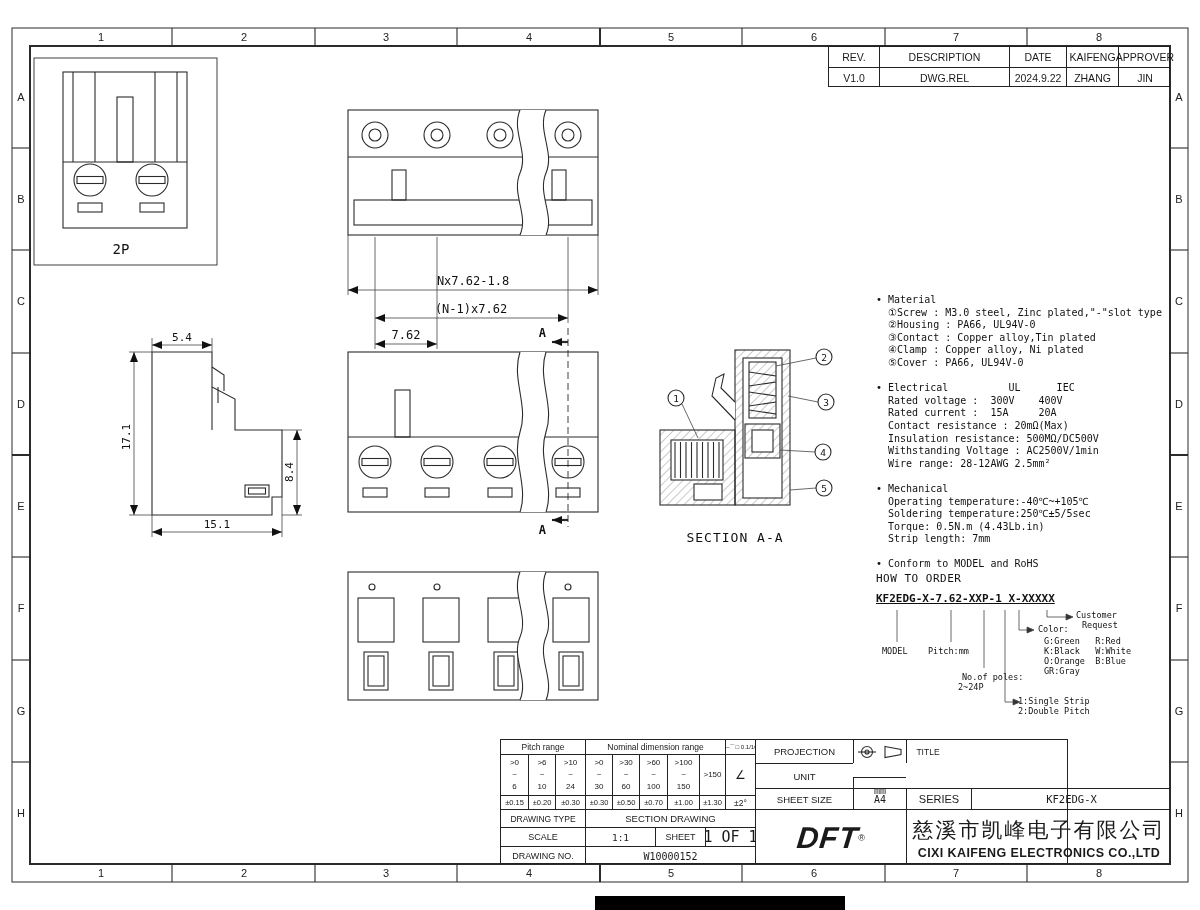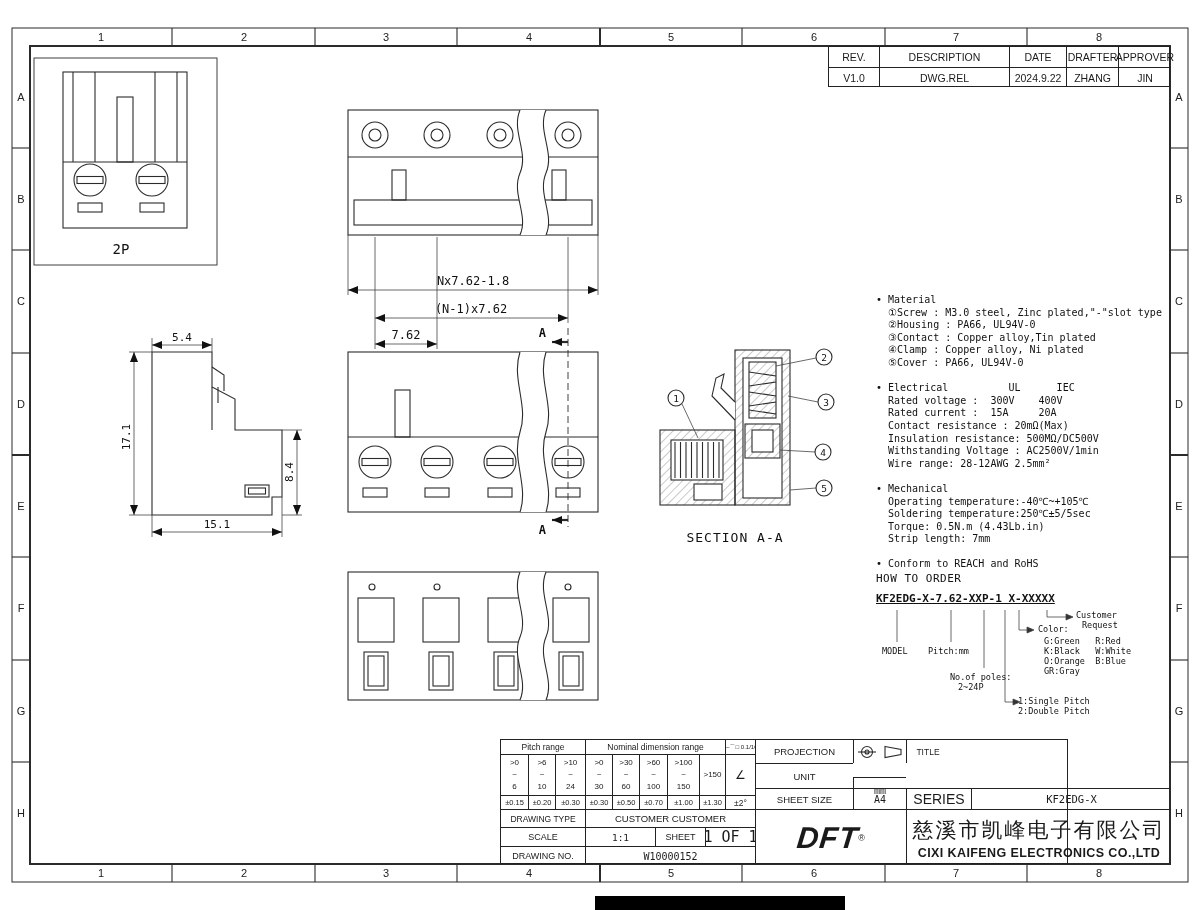--- a/index.html
+++ b/index.html
@@ -111,21 +111,21 @@
   <div class="zl" style="left:1172px;top:397px">D</div>
   <div class="zl" style="left:1172px;top:499px">E</div>
   <div class="zl" style="left:1172px;top:601px">F</div>
   <div class="zl" style="left:1172px;top:704px">G</div>
   <div class="zl" style="left:1172px;top:806px">H</div>
 
   <div class="rev-table">
     <div>REV.</div>
     <div>DESCRIPTION</div>
     <div>DATE</div>
-    <div>DRAFTER</div>
+    <div>KAIFENG</div>
     <div>APPROVER</div>
     <div>V1.0</div>
     <div>DWG.REL</div>
     <div>2024.9.22</div>
     <div>ZHANG</div>
     <div>JIN</div>
   </div>
 
   <svg class="abs" style="left:33px;top:57px" width="185" height="210">
     <g class="dwg">
@@ -341,44 +341,44 @@
     <div>  Insulation resistance: 500MΩ/DC500V</div>
     <div>  Withstanding Voltage : AC2500V/1min</div>
     <div>  Wire range: 28-12AWG 2.5mm²</div>
     <div></div>
     <div>• Mechanical</div>
     <div>  Operating temperature:-40℃~+105℃</div>
     <div>  Soldering temperature:250℃±5/5sec</div>
     <div>  Torque: 0.5N.m (4.43Lb.in)</div>
     <div>  Strip length: 7mm</div>
     <div></div>
-    <div>• Conform to REACH and RoHS</div>
+    <div>• Conform to MODEL and RoHS</div>
   </div>
 
   <div class="order">
     <div class="ttl">HOW TO ORDER</div>
     <div class="code">KF2EDG-X-7.62-XXP-1 X-XXXXX</div>
     <svg class="abs" style="left:0;top:38px" width="300" height="122">
       <g class="thin" stroke="#333" fill="none">
         <line x1="21" y1="0" x2="21" y2="32"></line>
         <line x1="75" y1="0" x2="75" y2="32"></line>
         <line x1="108" y1="0" x2="108" y2="58"></line>
         <polyline points="129,0 129,92 137,92"></polyline>
         <polyline points="143,0 143,20 151,20"></polyline>
         <polyline points="171,0 171,7 190,7"></polyline>
         <path d="M137,89 L144,92 L137,95 Z" fill="#333"></path>
         <path d="M151,17 L158,20 L151,23 Z" fill="#333"></path>
         <path d="M190,4 L197,7 L190,10 Z" fill="#333"></path>
       </g>
     </svg>
     <div class="olabel" style="left:6px;top:74px">MODEL</div>
     <div class="olabel" style="left:52px;top:74px">Pitch:mm</div>
-    <div class="olabel" style="left:74px;top:100px">No.of poles:</div>
+    <div class="olabel" style="left:86px;top:100px">No.of poles:</div>
     <div class="olabel" style="left:82px;top:110px">2~24P</div>
-    <div class="olabel" style="left:142px;top:124px">1:Single Pitch</div>
+    <div class="olabel" style="left:142px;top:124px">1:Single Strip</div>
     <div class="olabel" style="left:142px;top:134px">2:Double Pitch</div>
     <div class="olabel" style="left:162px;top:52px">Color:</div>
     <div class="olabel" style="left:168px;top:64px">G:Green   R:Red</div>
     <div class="olabel" style="left:168px;top:74px">K:Black   W:White</div>
     <div class="olabel" style="left:168px;top:84px">O:Orange  B:Blue</div>
     <div class="olabel" style="left:168px;top:94px">GR:Gray</div>
     <div class="olabel" style="left:200px;top:38px">Customer</div>
     <div class="olabel" style="left:206px;top:48px">Request</div>
   </div>
 
@@ -430,21 +430,21 @@
     <div class="tc" style="left:27px;top:55px;width:27px;height:14px;font-size:7.5px">±0.20</div>
     <div class="tc" style="left:54px;top:55px;width:30px;height:14px;font-size:7.5px">±0.30</div>
     <div class="tc" style="left:84px;top:55px;width:27px;height:14px;font-size:7.5px">±0.30</div>
     <div class="tc" style="left:111px;top:55px;width:27px;height:14px;font-size:7.5px">±0.50</div>
     <div class="tc" style="left:138px;top:55px;width:28px;height:14px;font-size:7.5px">±0.70</div>
     <div class="tc" style="left:166px;top:55px;width:32px;height:14px;font-size:7.5px">±1.00</div>
     <div class="tc" style="left:198px;top:55px;width:26px;height:14px;font-size:7.5px">±1.30</div>
     <div class="tc" style="left:224px;top:55px;width:30px;height:14px;font-size:8.5px">±2°</div>
 
     <div class="tc nl" style="left:0;top:69px;width:84px;height:18px;font-size:8.5px">DRAWING TYPE</div>
-    <div class="tc" style="left:84px;top:69px;width:170px;height:18px;font-size:9.5px">CUSTOMER CUSTOMER</div>
+    <div class="tc" style="left:84px;top:69px;width:170px;height:18px;font-size:9.5px">SECTION DRAWING</div>
     <div class="tc nl" style="left:0;top:87px;width:84px;height:19px;font-size:9px">SCALE</div>
     <div class="tc mono" style="left:84px;top:87px;width:70px;height:19px;font-size:9.5px">1:1</div>
     <div class="tc" style="left:154px;top:87px;width:50px;height:19px;font-size:9px">SHEET</div>
     <div class="tc mono" style="left:204px;top:87px;width:50px;height:19px;font-size:15px">1 OF 1</div>
     <div class="tc nl" style="left:0;top:106px;width:84px;height:19px;font-size:9px">DRAWING NO.</div>
     <div class="tc mono" style="left:84px;top:106px;width:170px;height:19px;font-size:10px">W10000152</div>
 
     <div class="tc nb" style="left:254px;top:0;width:98px;height:23px;font-size:9.5px">PROJECTION</div>
     <div class="tc nb" style="left:352px;top:0;width:53px;height:23px">
       <svg width="50" height="20">
@@ -454,21 +454,21 @@
           <line x1="3" y1="10" x2="21" y2="10"></line>
           <polygon points="30,4.5 46,7.5 46,12.5 30,15.5"></polygon>
         </g>
       </svg>
     </div>
     <div class="tc nb" style="left:405px;top:0;width:43px;height:23px;font-size:8.5px">TITLE</div>
     <div class="tc" style="left:254px;top:23px;width:98px;height:25px;font-size:9.5px">UNIT</div>
     <div class="tc mono" style="left:352px;top:37px;width:53px;height:25px;font-size:10px">mm</div>
     <div class="tc" style="left:254px;top:48px;width:98px;height:21px;font-size:9.5px">SHEET SIZE</div>
     <div class="tc mono" style="left:352px;top:48px;width:53px;height:21px;font-size:10px">A4</div>
-    <div class="tc" style="left:405px;top:48px;width:65px;height:21px;font-size:14px">SERIES</div>
+    <div class="tc" style="left:405px;top:48px;width:65px;height:21px;font-size:11px">SERIES</div>
     <div class="tc mono" style="left:470px;top:48px;width:200px;height:21px;font-size:10.5px">KF2EDG-X</div>
     <div class="tc" style="left:254px;top:69px;width:151px;height:56px">
       <span class="logo">DFT</span>
         <span class="logo-reg">®</span>
     </div>
     <div class="tc" style="left:405px;top:69px;width:265px;height:56px;flex-direction:column">
       <div class="cn">慈溪市凯峰电子有限公司</div>
       <div class="en">CIXI KAIFENG ELECTRONICS CO.,LTD</div>
     </div>
   </div>

